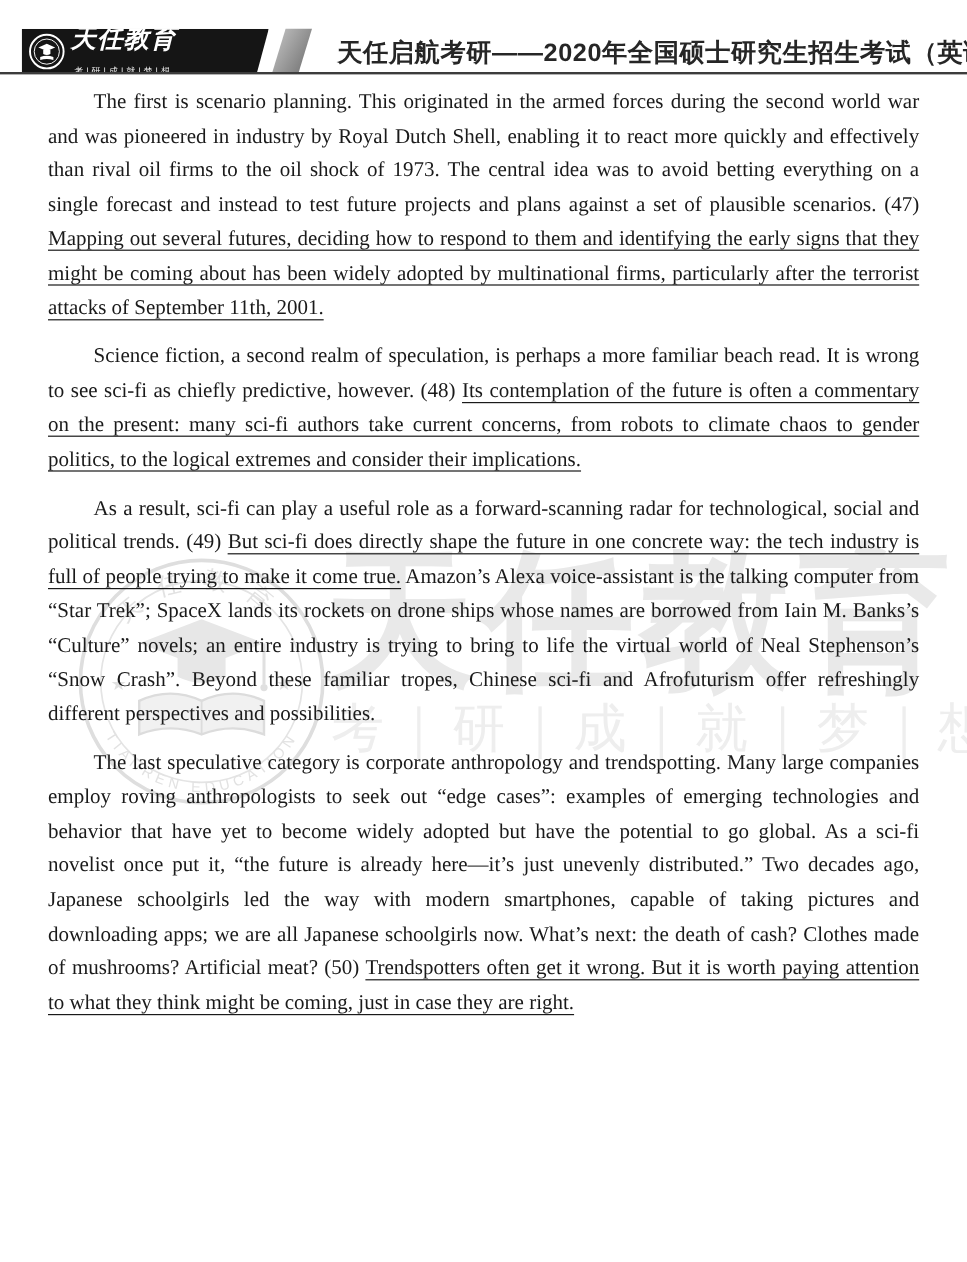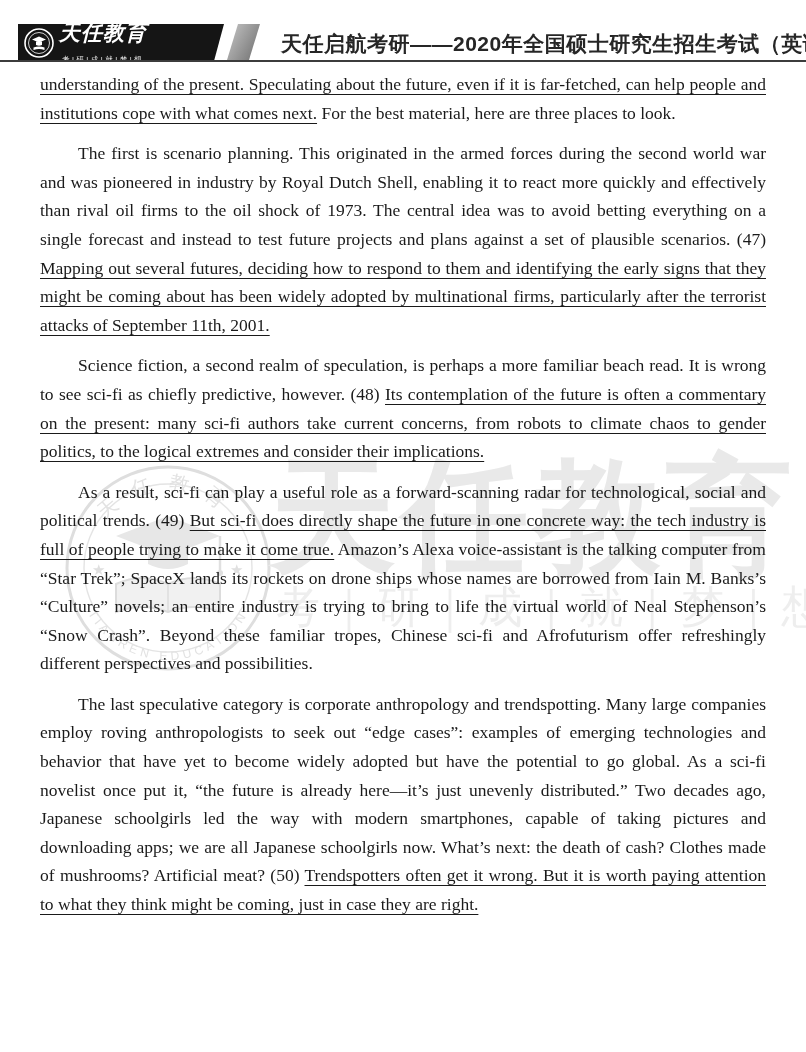--- a/index.html
+++ b/index.html
@@ -129,18 +129,17 @@
       <div class="badge-brand">天任教育</div>
       <div class="badge-slogan">考|研|成|就|梦|想</div>
     </div>
   </div>
   <div class="badge-wedge"></div>
   <div class="header-title">天任启航考研——2020年全国硕士研究生招生考试（英语一）模拟试卷一</div>
   <div class="header-rule"></div>
 </div>
 
 <div class="passage" id="passage">
-    <p class="para no-indent"><span class="u">understanding of the present. Speculating about the future, even if it is far-fetched, can help people and institutions cope with what comes next.</span><span> For the best material, here are three places to look.</span></p>
     <p class="para"><span>The first is scenario planning. This originated in the armed forces during the second world war and was pioneered in industry by Royal Dutch Shell, enabling it to react more quickly and effectively than rival oil firms to the oil shock of 1973. The central idea was to avoid betting everything on a single forecast and instead to test future projects and plans against a set of plausible scenarios. (47) </span><span class="u">Mapping out several futures, deciding how to respond to them and identifying the early signs that they might be coming about has been widely adopted by multinational firms, particularly after the terrorist attacks of September 11th, 2001.</span></p>
     <p class="para"><span>Science fiction, a second realm of speculation, is perhaps a more familiar beach read. It is wrong to see sci-fi as chiefly predictive, however. (48) </span><span class="u">Its contemplation of the future is often a commentary on the present: many sci-fi authors take current concerns, from robots to climate chaos to gender politics, to the logical extremes and consider their implications.</span></p>
     <p class="para"><span>As a result, sci-fi can play a useful role as a forward-scanning radar for technological, social and political trends. (49) </span><span class="u">But sci-fi does directly shape the future in one concrete way: the tech industry is full of people trying to make it come true.</span><span> Amazon’s Alexa voice-assistant is the talking computer from “Star Trek”; SpaceX lands its rockets on drone ships whose names are borrowed from Iain M. Banks’s “Culture” novels; an entire industry is trying to bring to life the virtual world of Neal Stephenson’s “Snow Crash”. Beyond these familiar tropes, Chinese sci-fi and Afrofuturism offer refreshingly different perspectives and possibilities.</span></p>
     <p class="para"><span>The last speculative category is corporate anthropology and trendspotting. Many large companies employ roving anthropologists to seek out “edge cases”: examples of emerging technologies and behavior that have yet to become widely adopted but have the potential to go global. As a sci-fi novelist once put it, “the future is already here—it’s just unevenly distributed.” Two decades ago, Japanese schoolgirls led the way with modern smartphones, capable of taking pictures and downloading apps; we are all Japanese schoolgirls now. What’s next: the death of cash? Clothes made of mushrooms? Artificial meat? (50) </span><span class="u">Trendspotters often get it wrong. But it is worth paying attention to what they think might be coming, just in case they are right.</span></p>
   </div>
 
 </body></html>

